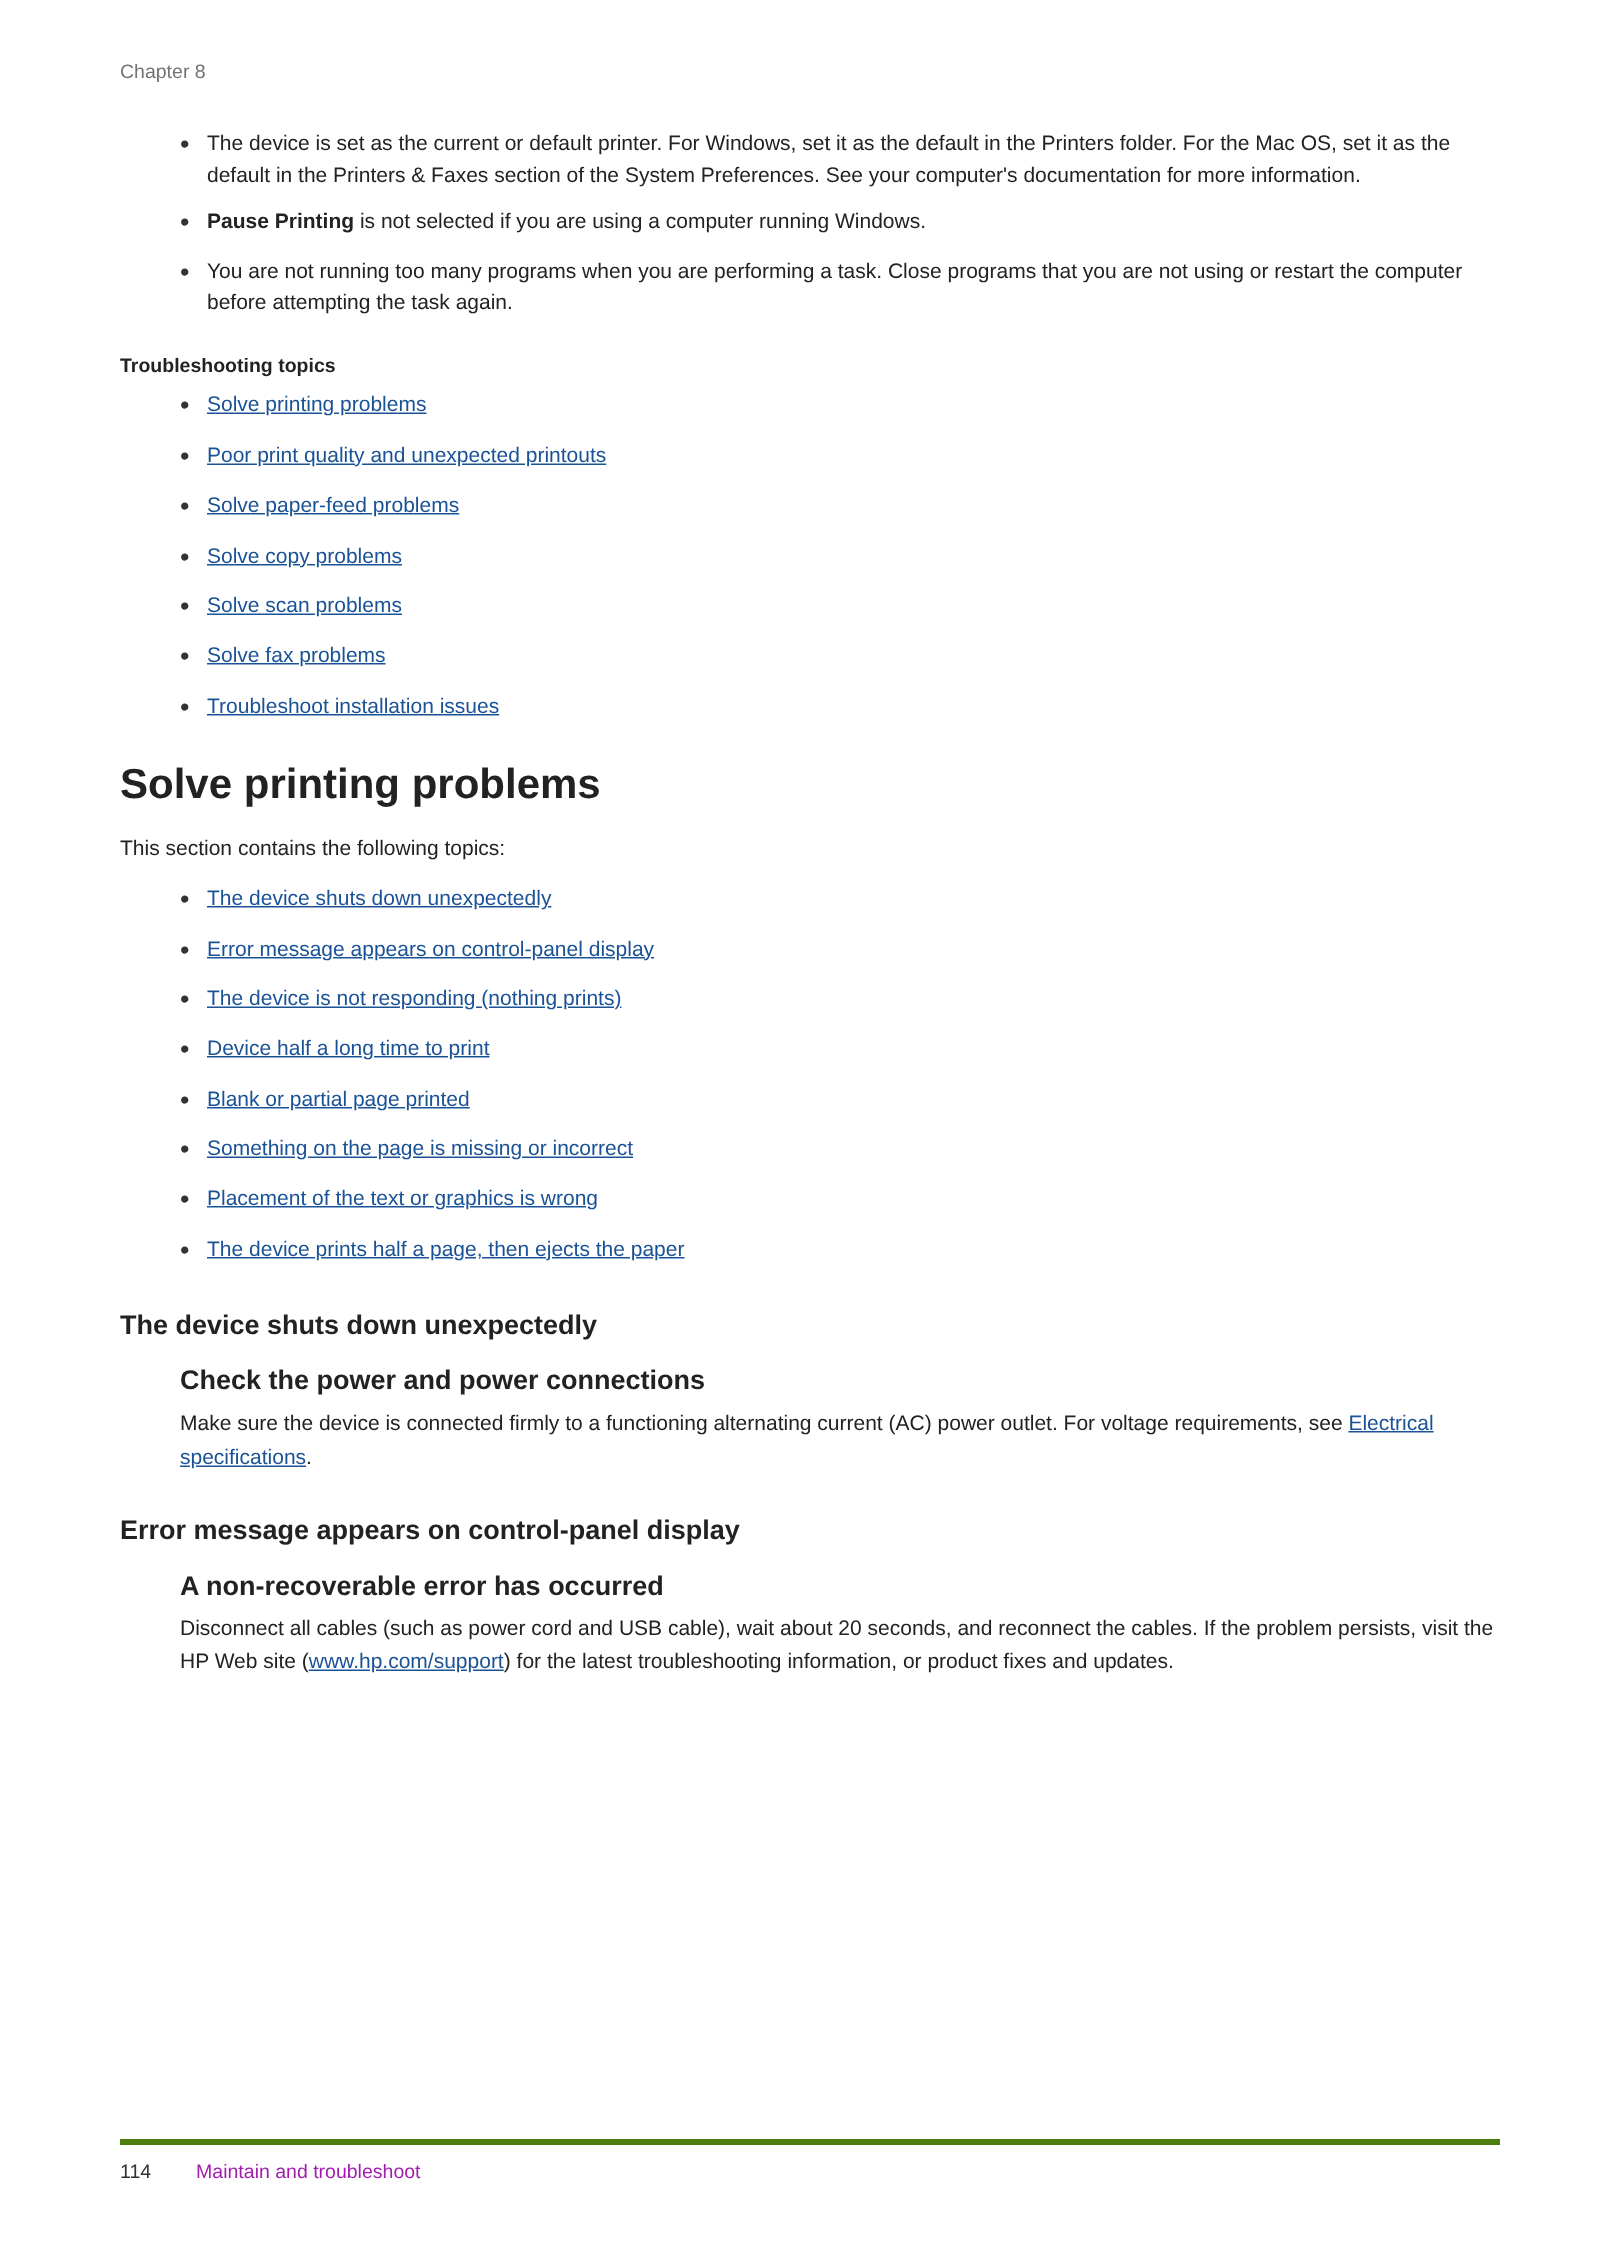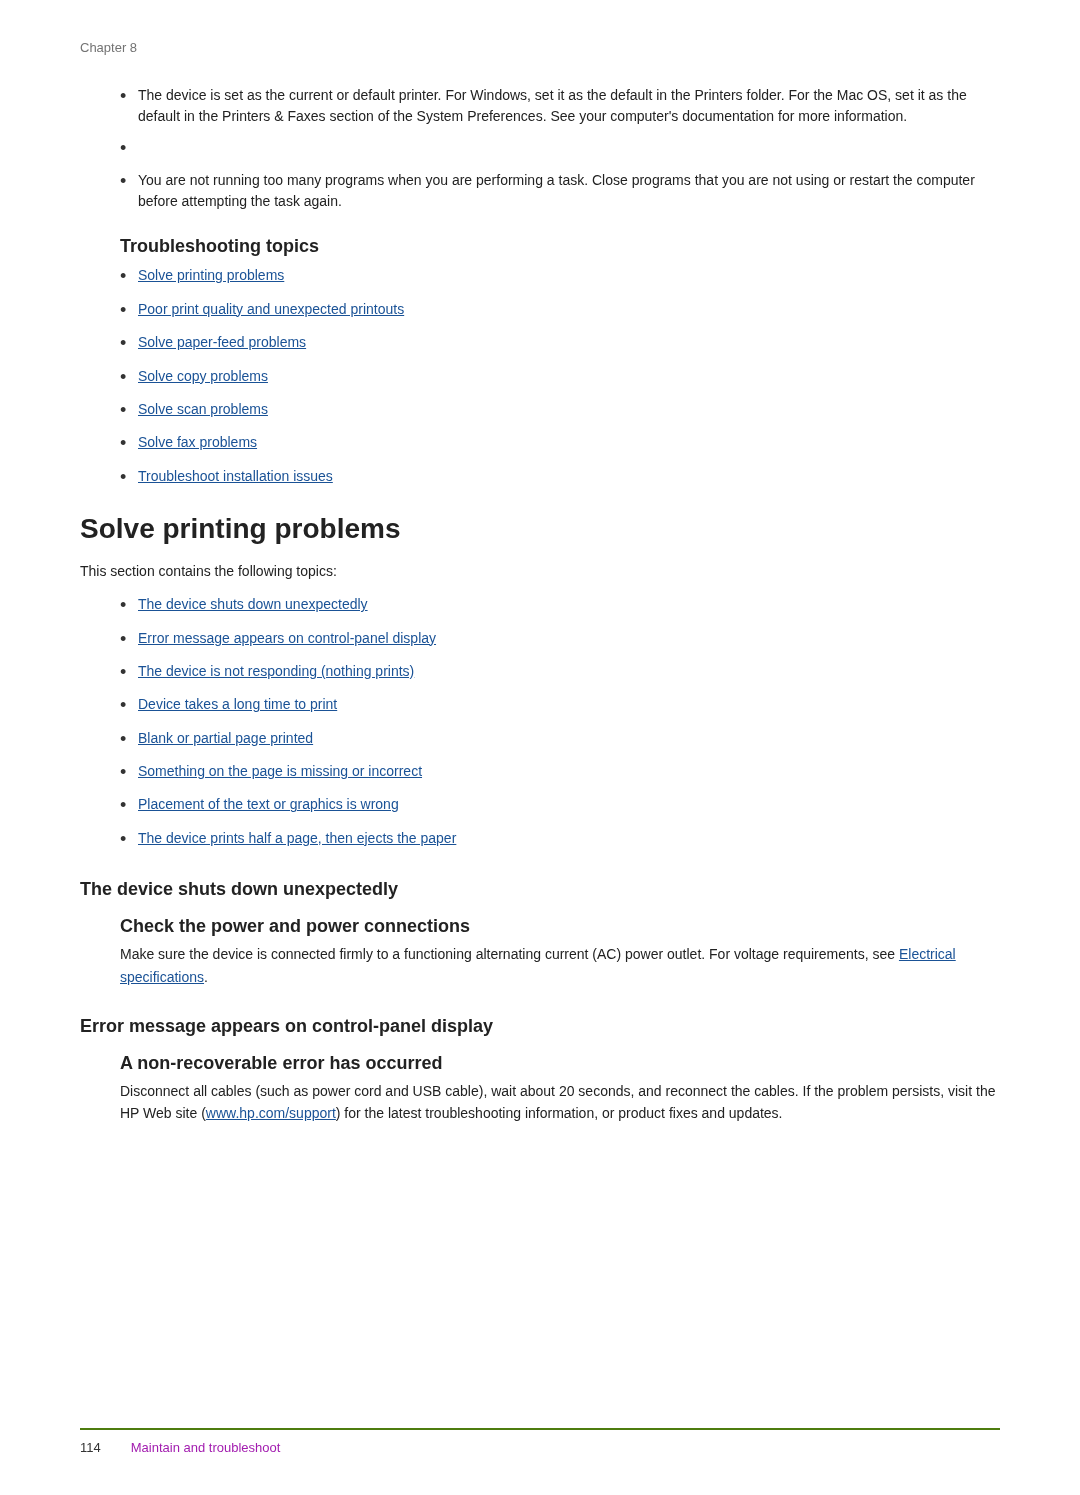--- a/index.html
+++ b/index.html
@@ -57,23 +57,22 @@
       font-weight: bold;
     }
 
     .troubleshooting-topics {
       margin-top: 24px;
       margin-bottom: 24px;
     }
 
     .topics-heading {
       font-weight: bold;
-      font-size: 18px;
+      font-size: 13px;
       margin-bottom: 8px;
-      margin-left: 40px;
     }
 
     .link-item {
       color: #1a5296;
       text-decoration: underline;
       cursor: pointer;
     }
 
     .main-heading {
       font-size: 28px;
@@ -110,21 +109,21 @@
       margin-bottom: 10px;
     }
 
     .footer-bar {
       position: absolute;
       bottom: 40px;
       left: 80px;
       right: 80px;
       display: flex;
       align-items: center;
-      border-top: 2px solid #4d7c0f;
+      border-top: 4px solid #4d7c0f;
       padding-top: 10px;
     }
 
     .footer-page-num {
       font-size: 13px;
       color: #333;
       margin-right: 30px;
     }
 
     .footer-text {
@@ -141,20 +140,24 @@
     <span>Chapter 8</span>
   </div>
 
   <div class="bullet-section">
     <div class="bullet-item">
       <span class="bullet-dot">•</span>
       <span class="bullet-text">The device is set as the current or default printer. For Windows, set it as the default in the Printers folder. For the Mac OS, set it as the default in the Printers &amp; Faxes section of the System Preferences. See your computer's documentation for more information.</span>
     </div>
     <div class="bullet-item">
       <span class="bullet-dot">•</span>
+      <span class="bullet-text">
+        <span class="bold-text">Pause Printing</span>
+        <span> is not selected if you are using a computer running Windows.</span>
+      </span>
     </div>
     <div class="bullet-item">
       <span class="bullet-dot">•</span>
       <span class="bullet-text">You are not running too many programs when you are performing a task. Close programs that you are not using or restart the computer before attempting the task again.</span>
     </div>
   </div>
 
   <div class="troubleshooting-topics">
     <div class="topics-heading">Troubleshooting topics</div>
     <div class="bullet-section">
@@ -201,21 +204,21 @@
     <div class="bullet-item">
       <span class="bullet-dot">•</span>
       <span class="link-item">Error message appears on control-panel display</span>
     </div>
     <div class="bullet-item">
       <span class="bullet-dot">•</span>
       <span class="link-item">The device is not responding (nothing prints)</span>
     </div>
     <div class="bullet-item">
       <span class="bullet-dot">•</span>
-      <span class="link-item">Device takes a long time to print</span>
+      <span class="link-item">Device half a long time to print</span>
     </div>
     <div class="bullet-item">
       <span class="bullet-dot">•</span>
       <span class="link-item">Blank or partial page printed</span>
     </div>
     <div class="bullet-item">
       <span class="bullet-dot">•</span>
       <span class="link-item">Something on the page is missing or incorrect</span>
     </div>
     <div class="bullet-item">

